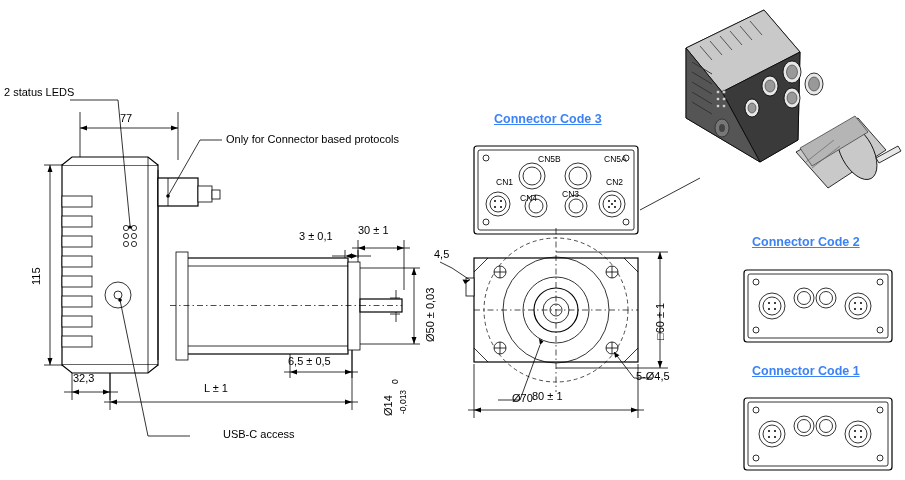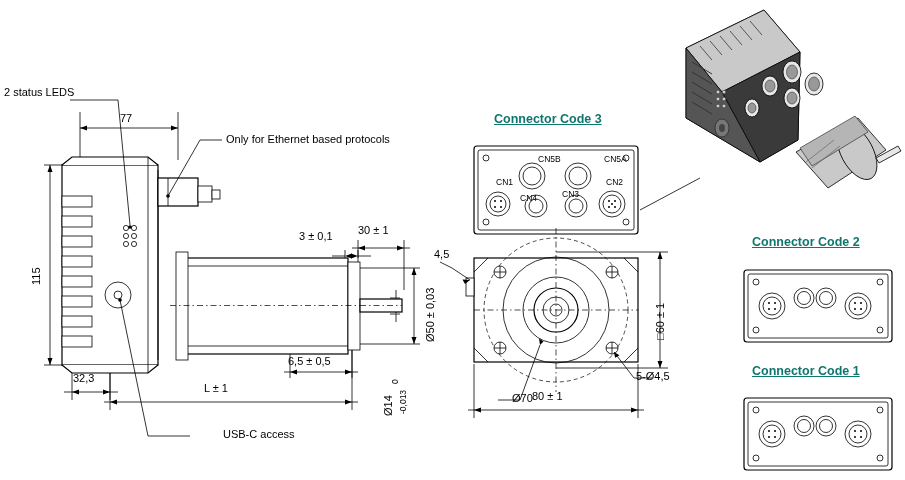--- a/index.html
+++ b/index.html
@@ -20,21 +20,21 @@
     font-size: 11px;
     color: #000;
     white-space: nowrap;
     line-height: 1.1;
   }
   .lbl.xs { font-size: 8.5px; }
   .title {
     position: absolute;
     font-size: 12.5px;
     font-weight: bold;
-    color: #0f766e;
+    color: #3b82f6;
     text-decoration: underline;
     white-space: nowrap;
   }
   .vert {
     transform: rotate(-90deg);
     transform-origin: left top;
   }
   svg { position: absolute; left: 0; top: 0; }
   .ln { stroke: #000; fill: none; }
   .thin { stroke-width: 0.8; }
@@ -406,21 +406,21 @@
 
       <g stroke="#666" stroke-width="0.7" fill="none">
         <path d="M812 168 L 840 146"></path>
         <path d="M806 162 L 834 140"></path>
       </g>
     </g>
 
   </svg>
 
   <div class="lbl" style="left:4px; top:86px;">2 status LEDS</div>
-  <div class="lbl" style="left:226px; top:133px;">Only for Ethernet based protocols</div>
+  <div class="lbl" style="left:226px; top:133px;">Only for Connector based protocols</div>
   <div class="lbl" style="left:194px; top:428px;padding-left:29px;">USB-C access</div>
 
   <div class="lbl" style="left:120px; top:112px;">77</div>
   <div class="lbl vert" style="left:30px; top:285px;">115</div>
   <div class="lbl" style="left:73px; top:372px;">32,3</div>
   <div class="lbl" style="left:204px; top:382px;">L ± 1</div>
   <div class="lbl" style="left:299px; top:230px;">3 ± 0,1</div>
   <div class="lbl" style="left:358px; top:224px;">30 ± 1</div>
   <div class="lbl" style="left:288px; top:355px;">6,5 ± 0,5</div>
   <div class="lbl vert" style="left:424px; top:342px;">Ø50 ± 0,03</div>

